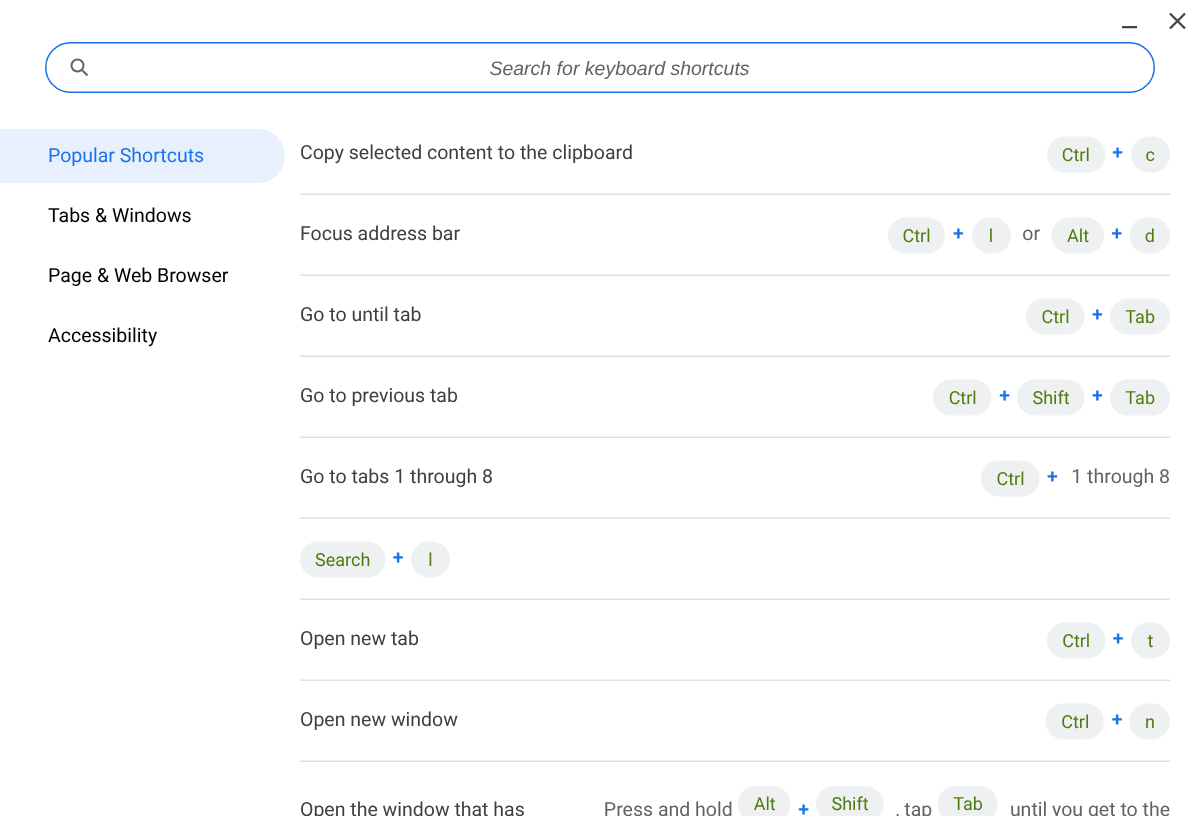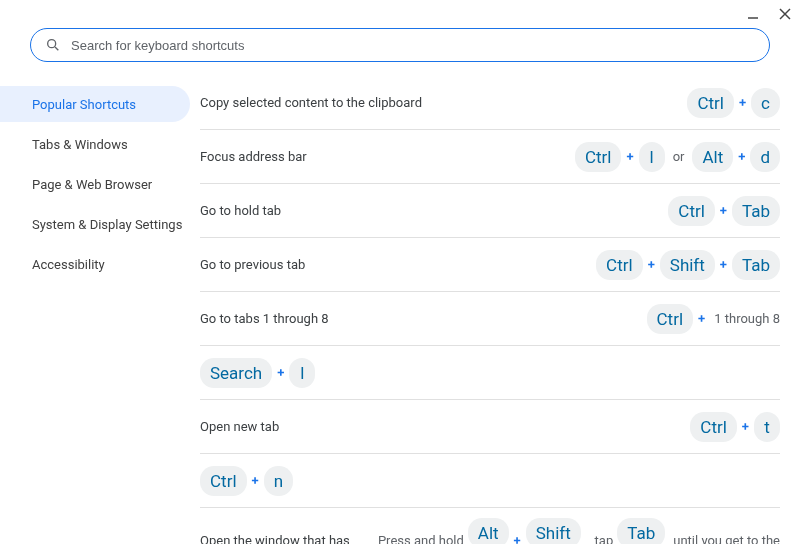--- a/index.html
+++ b/index.html
@@ -4,34 +4,34 @@
 <style>
   * { box-sizing: border-box; margin: 0; padding: 0; }
   body { font-family: Roboto, "Segoe UI", Arial, sans-serif; font-size: 13px; color: #3c4043; width: 800px; height: 544px; background: #fff; overflow: hidden; }
   .titlebar { height: 28px; display: flex; justify-content: flex-end; align-items: center; padding-right: 6px; gap: 14px; }
   .titlebar .winbtn { width: 18px; height: 18px; display: flex; align-items: center; justify-content: center; color: #444; cursor: pointer; }
   .titlebar svg { width: 12px; height: 12px; }
 
   .searchwrap { padding: 0 30px 14px 30px; }
   .searchbox { display: flex; align-items: center; height: 34px; border: 1px solid #1a73e8; border-radius: 17px; padding: 0 14px; }
   .searchbox .icon { color: #5f6368; margin-right: 10px; display: flex; }
-  .searchbox input { flex: 1; border: none; outline: none; font-size: 13px; color: #0f766e; text-align: left; background: transparent; }
+  .searchbox input { flex: 1; border: none; outline: none; font-size: 13px; color: #0f766e; text-align: center; background: transparent; font-style: italic; }
   .searchbox input::placeholder { color: #5f6368; }
 
   .layout { display: flex; height: calc(544px - 28px - 48px); }
 
   .sidebar { width: 200px; padding-top: 10px; padding-right: 10px; }
-  .catitem { display: flex; align-items: center; height: 36px; padding-left: 32px; border-top-right-radius: 18px; border-bottom-right-radius: 18px; color: #404040; margin-bottom: 4px; cursor: pointer; }
+  .catitem { display: flex; align-items: center; height: 36px; padding-left: 32px; border-top-right-radius: 18px; border-bottom-right-radius: 18px; color: #000000; margin-bottom: 4px; cursor: pointer; }
   .catitem.active { background: #e8f0fe; color: #1a73e8; }
 
   .content { flex: 1; padding-right: 20px; overflow: hidden; }
   .row { display: flex; align-items: center; height: 54px; border-bottom: 1px solid #e0e0e0; }
   .row .desc { flex: 1; color: #3c4043; font-size: 13px; }
   .keys { display: flex; align-items: center; gap: 4px; }
-  .kcap { background: #eef0f1; color: #0369a1; border-radius: 14px; padding: 5px 10px; font-size: 17px; min-width: 26px; text-align: center; }
+  .kcap { background: #eef0f1; color: #4d7c0f; border-radius: 14px; padding: 5px 10px; font-size: 12px; min-width: 26px; text-align: center; }
   .plus { color: #1a73e8; font-weight: 600; font-size: 13px; padding: 0 1px; }
   .or { color: #5f6368; font-size: 13px; padding: 0 4px; }
   .plain { color: #5f6368; font-size: 13px; padding-left: 4px; }
   .row.partial { border-bottom: none; height: 40px; align-items: flex-end; padding-bottom: 0; }
   .row.partial .desc { color: #3c4043; white-space: nowrap; overflow: hidden; }
   .row.partial .keys { align-items: flex-end; }
 </style>
 </head>
 <body>
 
@@ -66,23 +66,20 @@
     <div class="catitem active">
         <span>Popular Shortcuts</span>
       </div>
     <div class="catitem">
         <span>Tabs &amp; Windows</span>
       </div>
     <div class="catitem">
         <span>Page &amp; Web Browser</span>
       </div>
     <div class="catitem">
-        <span>System &amp; Display Settings</span>
-      </div>
-    <div class="catitem">
         <span>Accessibility</span>
       </div>
   </div>
 
   <div class="content" id="content">
       <div class="row">
         <div class="desc">Copy selected content to the clipboard</div>
         <div class="keys">
           <span class="kcap">Ctrl</span>
           <span class="plus">+</span>
@@ -95,21 +92,21 @@
           <span class="kcap">Ctrl</span>
           <span class="plus">+</span>
           <span class="kcap">l</span>
           <span class="or">or</span>
           <span class="kcap">Alt</span>
           <span class="plus">+</span>
           <span class="kcap">d</span>
         </div>
       </div>
       <div class="row">
-        <div class="desc">Go to hold tab</div>
+        <div class="desc">Go to until tab</div>
         <div class="keys">
           <span class="kcap">Ctrl</span>
           <span class="plus">+</span>
           <span class="kcap">Tab</span>
         </div>
       </div>
       <div class="row">
         <div class="desc">Go to previous tab</div>
         <div class="keys">
           <span class="kcap">Ctrl</span>
@@ -136,20 +133,21 @@
       </div>
       <div class="row">
         <div class="desc">Open new tab</div>
         <div class="keys">
           <span class="kcap">Ctrl</span>
           <span class="plus">+</span>
           <span class="kcap">t</span>
         </div>
       </div>
       <div class="row">
+        <div class="desc">Open new window</div>
         <div class="keys">
           <span class="kcap">Ctrl</span>
           <span class="plus">+</span>
           <span class="kcap">n</span>
         </div>
       </div>
       <div class="row partial">
         <div class="desc">Open the window that has</div>
         <div class="keys">
           <span class="plain">Press and hold</span>

